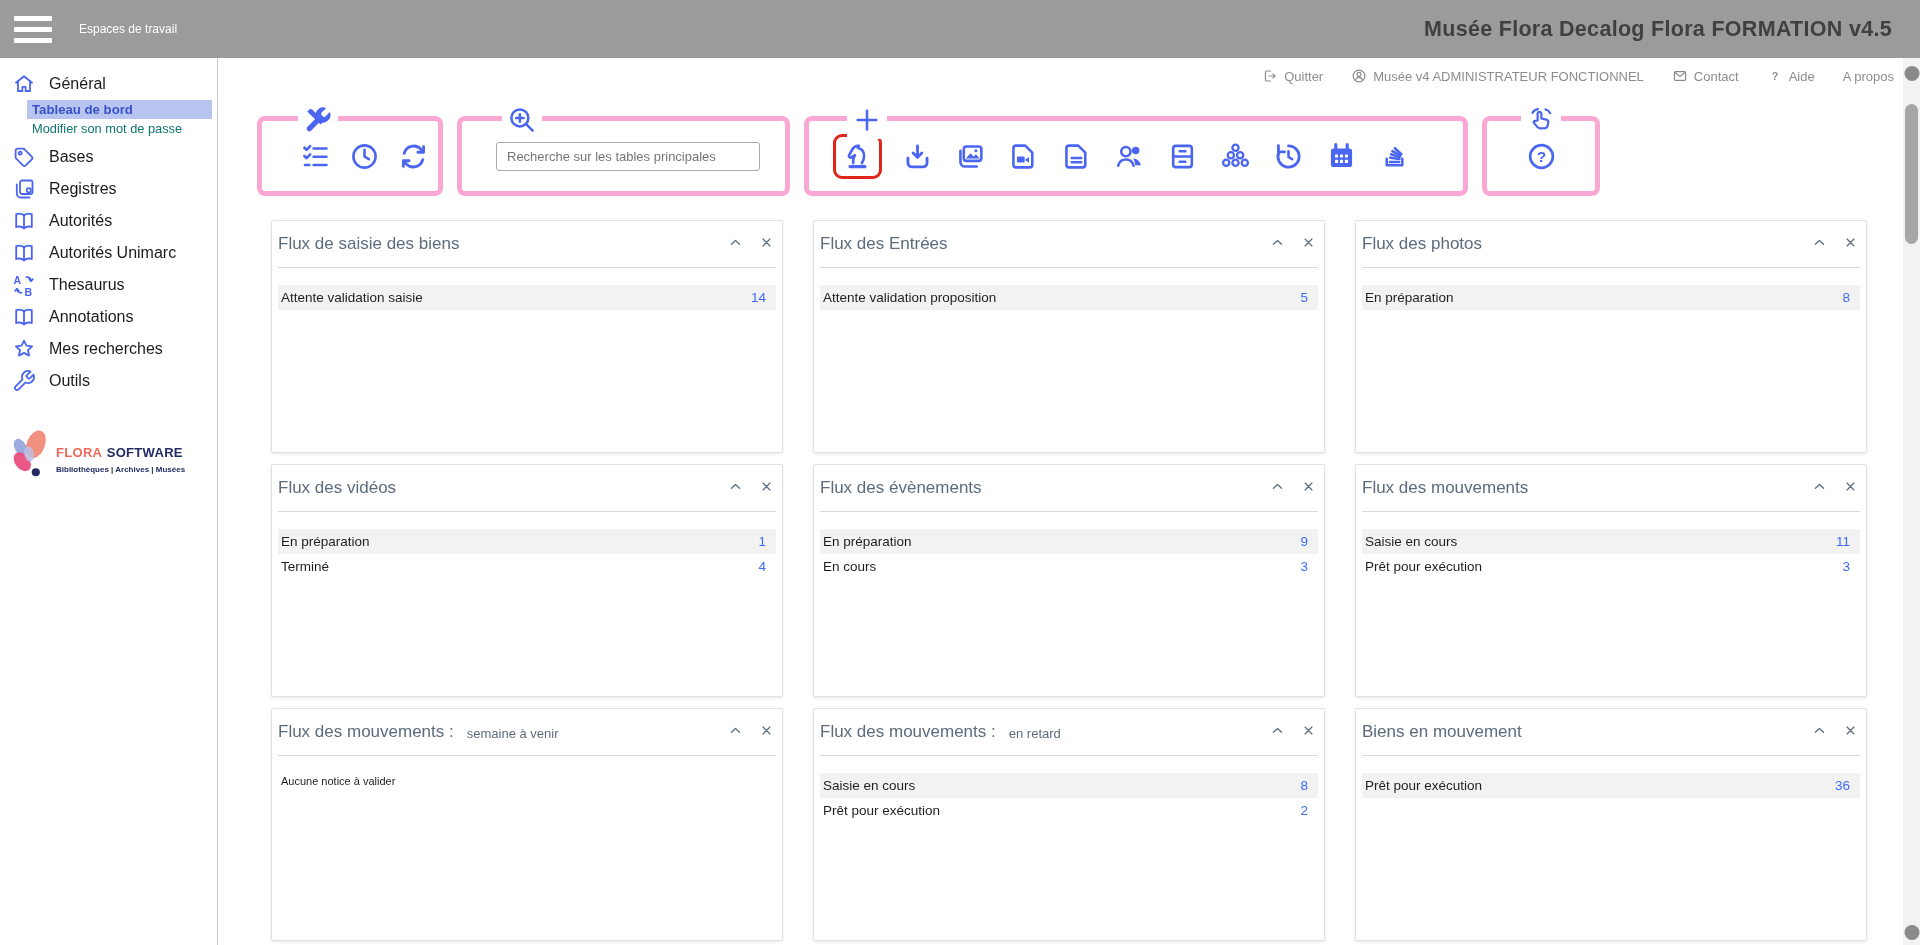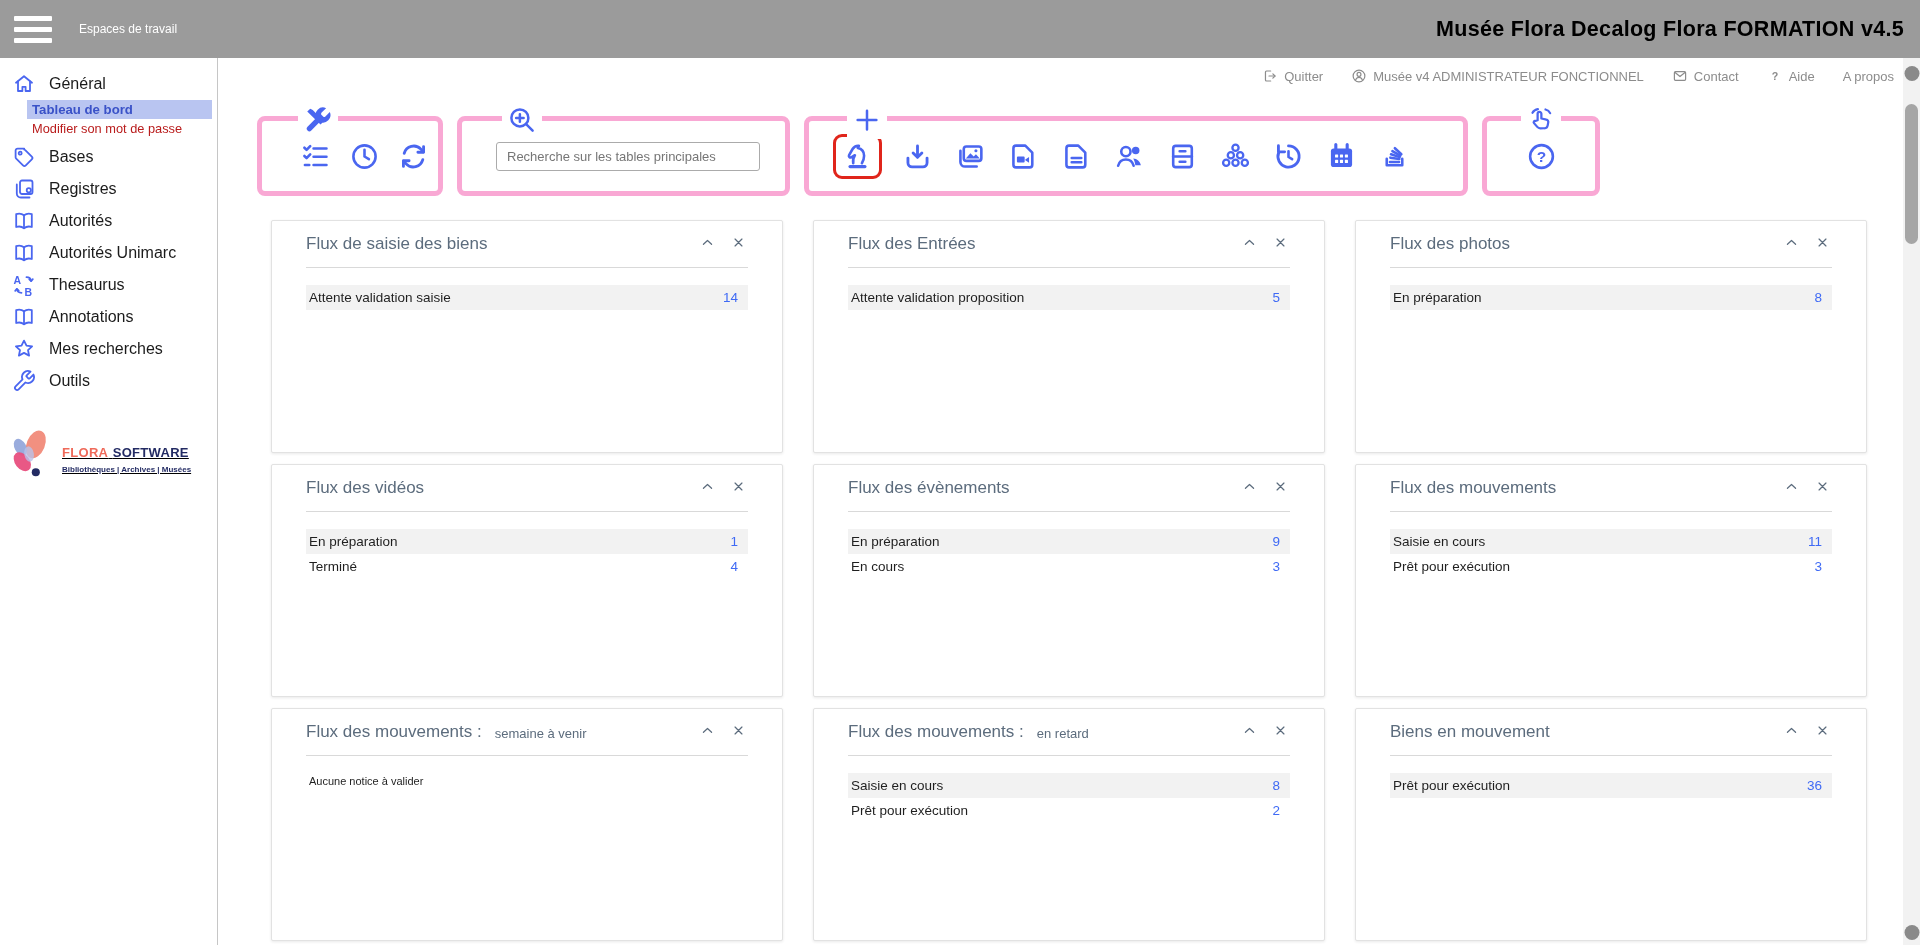--- a/index.html
+++ b/index.html
@@ -9,30 +9,30 @@
     background:#fff; font-family:"Liberation Sans", sans-serif;
   }
   .icn svg { width:100%; height:100%; display:block; }
   .icn { display:inline-block; }
 
   
   .topbar { position:absolute; top:0; left:0; width:1920px; height:58px; background:#9b9b9b; display:flex; align-items:center; }
   .hamburger { width:38px; height:27px; margin-left:14px; display:flex; flex-direction:column; justify-content:space-between; cursor:pointer; }
   .hamburger span { height:5px; background:#fff; border-radius:1px; }
   .workspace-label { color:#fff; font-size:12px; margin-left:27px; }
-  .app-title { margin-left:auto; margin-right:16px; color:#000000; font-size:21.5px; font-weight:bold; letter-spacing:.3px; }
+  .app-title { margin-left:auto; margin-right:28px; color:#404040; font-size:21.5px; font-weight:bold; letter-spacing:.3px; }
 
   
   .sidebar { position:absolute; top:58px; left:0; width:218px; bottom:0; background:#fff; border-right:1px solid #c6c6c6; padding-top:10px; }
   .side-item { display:flex; align-items:center; gap:13px; padding:4px 0 4px 12px; font-size:16px; color:#1b1b1b; cursor:pointer; }
   .side-item .icn { width:24px; height:24px; color:#4a66f0; flex:0 0 24px; }
   .submenu { margin:0 0 3px 27px; }
-  .submenu-item { font-size:12.8px; color:#b91c1c; padding:2px 5px; line-height:15px; cursor:pointer; }
+  .submenu-item { font-size:12.8px; color:#0f766e; padding:2px 5px; line-height:15px; cursor:pointer; }
   .submenu-item.active { background:#b9c5f1; color:#3a52c8; font-weight:bold; font-size:13.2px; margin-right:5px; }
-  .logo { display:flex; align-items:flex-start; gap:6px; margin:30px 0 0 6px;text-decoration:underline; }
+  .logo { display:flex; align-items:flex-start; margin:30px 0 0 6px; }
   .logo-text { margin-top:16px; }
   .brand1 { color:#ef6a5a; font-weight:bold; font-size:13px; letter-spacing:.3px; }
   .brand2 { color:#232b63; font-weight:bold; font-size:13px; letter-spacing:.3px; }
   .tagline { color:#232b63; font-size:8px; font-weight:bold; margin-top:4px; }
 
   
   .main { position:absolute; top:58px; left:219px; right:0; bottom:0; background:#fff;border-radius:11px; }
   .userbar { height:36px; display:flex; align-items:center; justify-content:flex-end; gap:28px; padding-right:26px; color:#8c8c8c; font-size:13px; }
   .user-link { display:flex; align-items:center; gap:6px; cursor:pointer; white-space:nowrap; }
   .user-link .icn { width:16px; height:16px; color:#8c8c8c; }
@@ -51,21 +51,21 @@
   .tb-group.g3 .tb-legend { left:38px; }
   .tb-group.g4 .tb-legend { left:50%; transform:translateX(-50%); }
   .tb-btn { background:none; border:none; padding:0; color:#4a66f0; cursor:pointer; display:flex; align-items:center; justify-content:center; }
   .tb-btn .icn { width:31px; height:31px; }
   .tb-btn.hl { border:3px solid #e0251b; border-radius:9px; padding:4px 6px; margin:-4px -2px; }
   .search-input { width:264px; height:29px; border:1px solid #ababab; border-radius:3px; font-size:13px; padding:0 10px; color:#333; font-family:"Liberation Sans", sans-serif; }
   .search-input::placeholder { color:#767676; }
 
   
   .cards { position:absolute; left:52px; top:162px; display:grid; grid-template-columns:repeat(3,512px); column-gap:30px; row-gap:11px; }
-  .card { height:233px; background:#fff; border:1px solid #e2e2e2; border-radius:2px; box-shadow:0 1px 3px rgba(0,0,0,.09); padding:0 34px; }
+  .card { height:233px; background:#fff; border:1px solid #e2e2e2; border-radius:2px; box-shadow:0 1px 3px rgba(0,0,0,.09); padding:0 6px; }
   .card-header { height:46px; display:flex; align-items:center; }
   .card-title { font-size:17px; color:#5c6c7d; font-weight:normal; margin:0; }
   .card-subtitle { font-size:13px; color:#5c6c7d; margin-left:13px; padding-top:3px; }
   .card-controls { margin-left:auto; display:flex; gap:12px; }
   .card-ctrl { background:none; border:none; padding:2px; color:#5c6c7d; cursor:pointer; }
   .card-ctrl .icn { width:15px; height:15px; }
   .card-divider { border:none; border-top:1px solid #d9d9d9; margin:0; }
   .card-body { margin-top:17px; }
   .card-row { height:25px; display:flex; align-items:center; justify-content:space-between; padding:0 10px 0 3px; font-size:13.5px; color:#1f1f1f; cursor:pointer; }
   .card-row:nth-child(odd) { background:#f2f2f2; }

